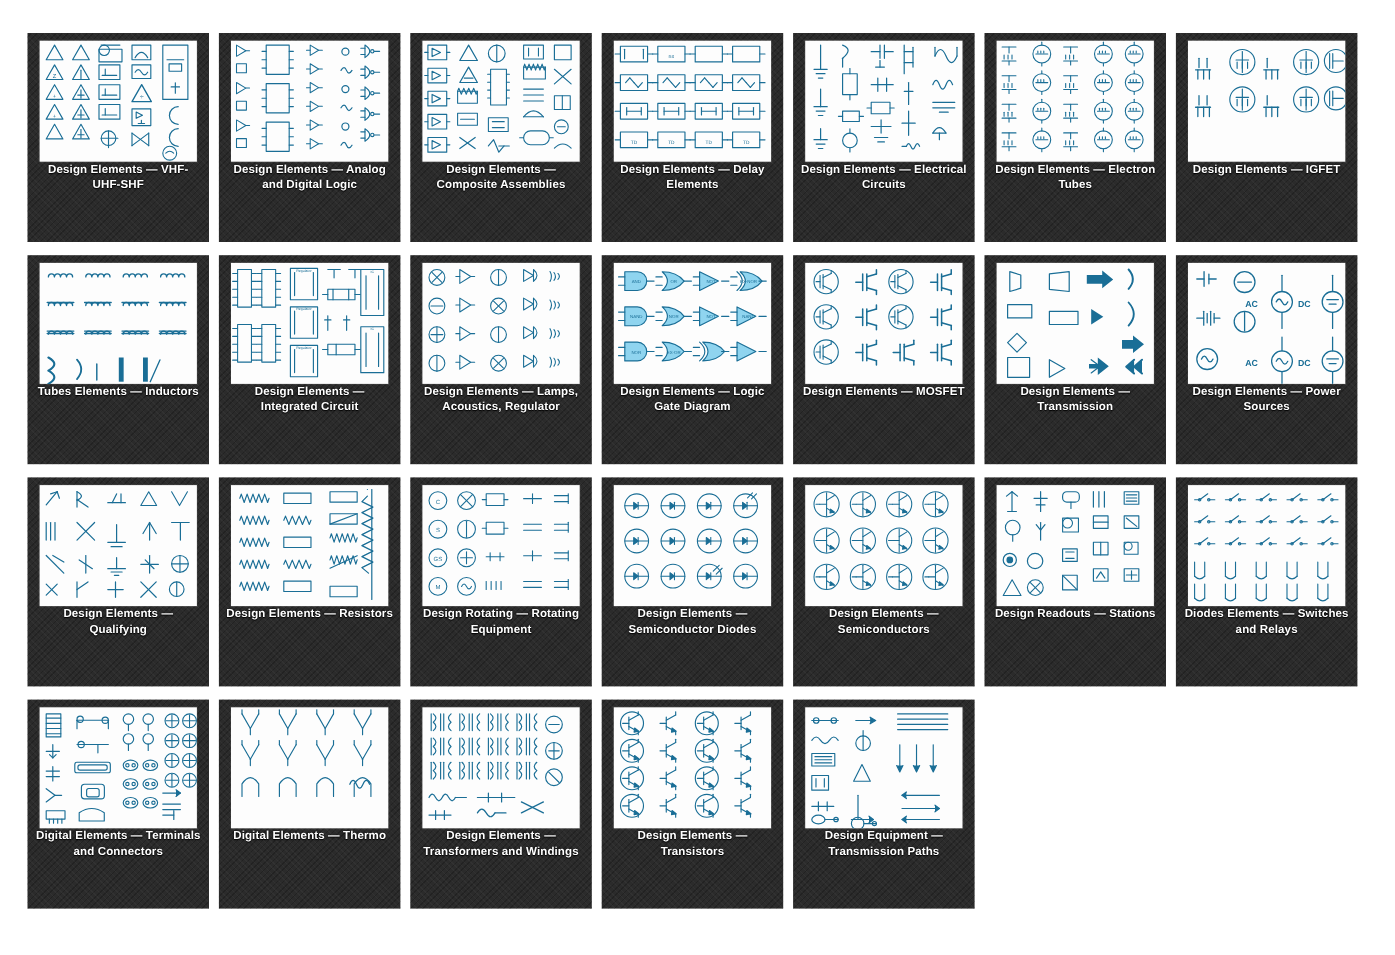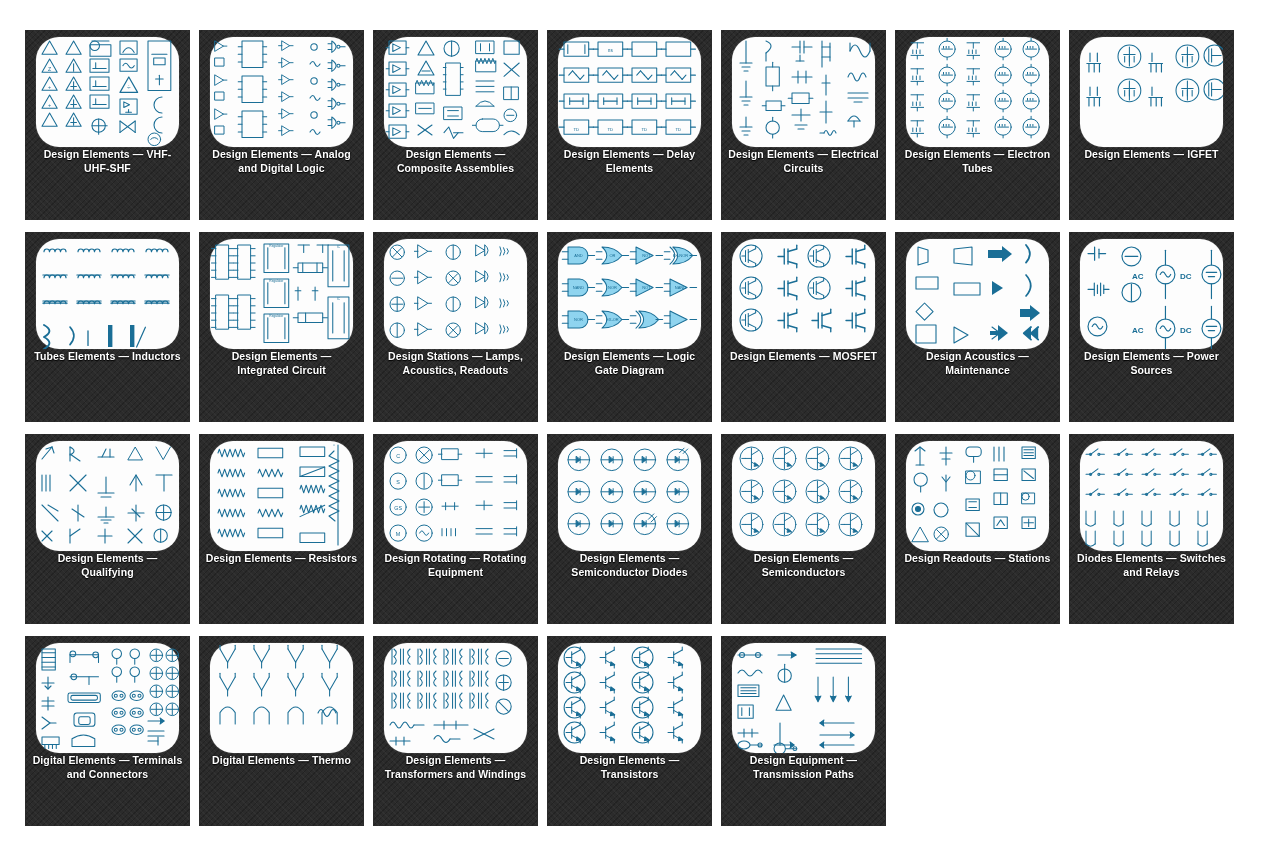--- a/index.html
+++ b/index.html
@@ -30,21 +30,20 @@
     overflow:hidden;
   }
   .thumb-wrap{
     position:absolute;left:0;right:0;top:7px;
     display:flex;justify-content:center;
   }
   .thumb{
     background:#fdfdfd;
     box-shadow:0 0 0 1px rgba(255,255,255,.06);
     display:block;
-    border-radius:23px;
   }
   .thumb svg{display:block;}
   .label{
     position:absolute;left:6px;right:6px;top:118px;
     text-align:center;
     color:#ffffff;
     font-size:10.5px;
     font-weight:bold;
     line-height:13.5px;
     letter-spacing:.1px;
@@ -1217,21 +1216,21 @@
               <path d="M10 0 q7 6 0 12 Z" fill="none"></path>
             </g>
             <g transform="translate(116,84) scale(0.9)">
               <path d="M0 2 q3 5 0 10"></path>
               <path d="M4 3 q3 4 0 8"></path>
               <path d="M8 4 q3 3 0 6"></path>
             </g>
           </svg>
         </div>
       </div>
-      <div class="label">Design Stations — Lamps, Acoustics, Readouts</div>
+      <div class="label">Design Elements — Lamps, Acoustics, Regulator</div>
     </div>
     <div class="card">
       <div class="thumb-wrap">
         <div class="thumb">
           <svg width="143" height="110" viewBox="0 0 143 110" stroke="#1a6e96" fill="none" stroke-width="1.1" stroke-linecap="round" stroke-linejoin="round" font-family="Liberation Sans, sans-serif">
             <g transform="translate(10,8) scale(0.95)">
               <path d="M0 0 h12 a9 9 0 0 1 0 18 h-12 Z" fill="#8fd4ef"></path>
               <line x1="-6" y1="5" x2="0" y2="5"></line>
               <line x1="-6" y1="13" x2="0" y2="13"></line>
               <line x1="21" y1="9" x2="28" y2="9"></line>
@@ -1486,21 +1485,21 @@
             <g transform="translate(84,86) scale(1)">
               <path d="M0 6 h8 l0 -6 l10 8 l-10 8 v-6 h-8 Z" fill="#1a6e96" stroke="none"></path>
               <path d="M2 2 L10 8 L2 14" fill="none"></path>
             </g>
             <g transform="translate(116,88) scale(0.9)">
               <path d="M10 0 L2 7 L10 14 M18 0 L10 7 L18 14" fill="#1a6e96" stroke="#1a6e96" stroke-width="2"></path>
             </g>
           </svg>
         </div>
       </div>
-      <div class="label">Design Acoustics — Maintenance</div>
+      <div class="label">Design Elements — Transmission</div>
     </div>
     <div class="card">
       <div class="thumb-wrap">
         <div class="thumb">
           <svg width="143" height="110" viewBox="0 0 143 110" stroke="#1a6e96" fill="none" stroke-width="1.1" stroke-linecap="round" stroke-linejoin="round" font-family="Liberation Sans, sans-serif">
             <g transform="translate(8,8) scale(1.1)">
               <line x1="0" y1="6" x2="6" y2="6"></line>
               <line x1="6" y1="0" x2="6" y2="12"></line>
               <line x1="10" y1="2" x2="10" y2="10"></line>
               <line x1="10" y1="6" x2="16" y2="6"></line>

